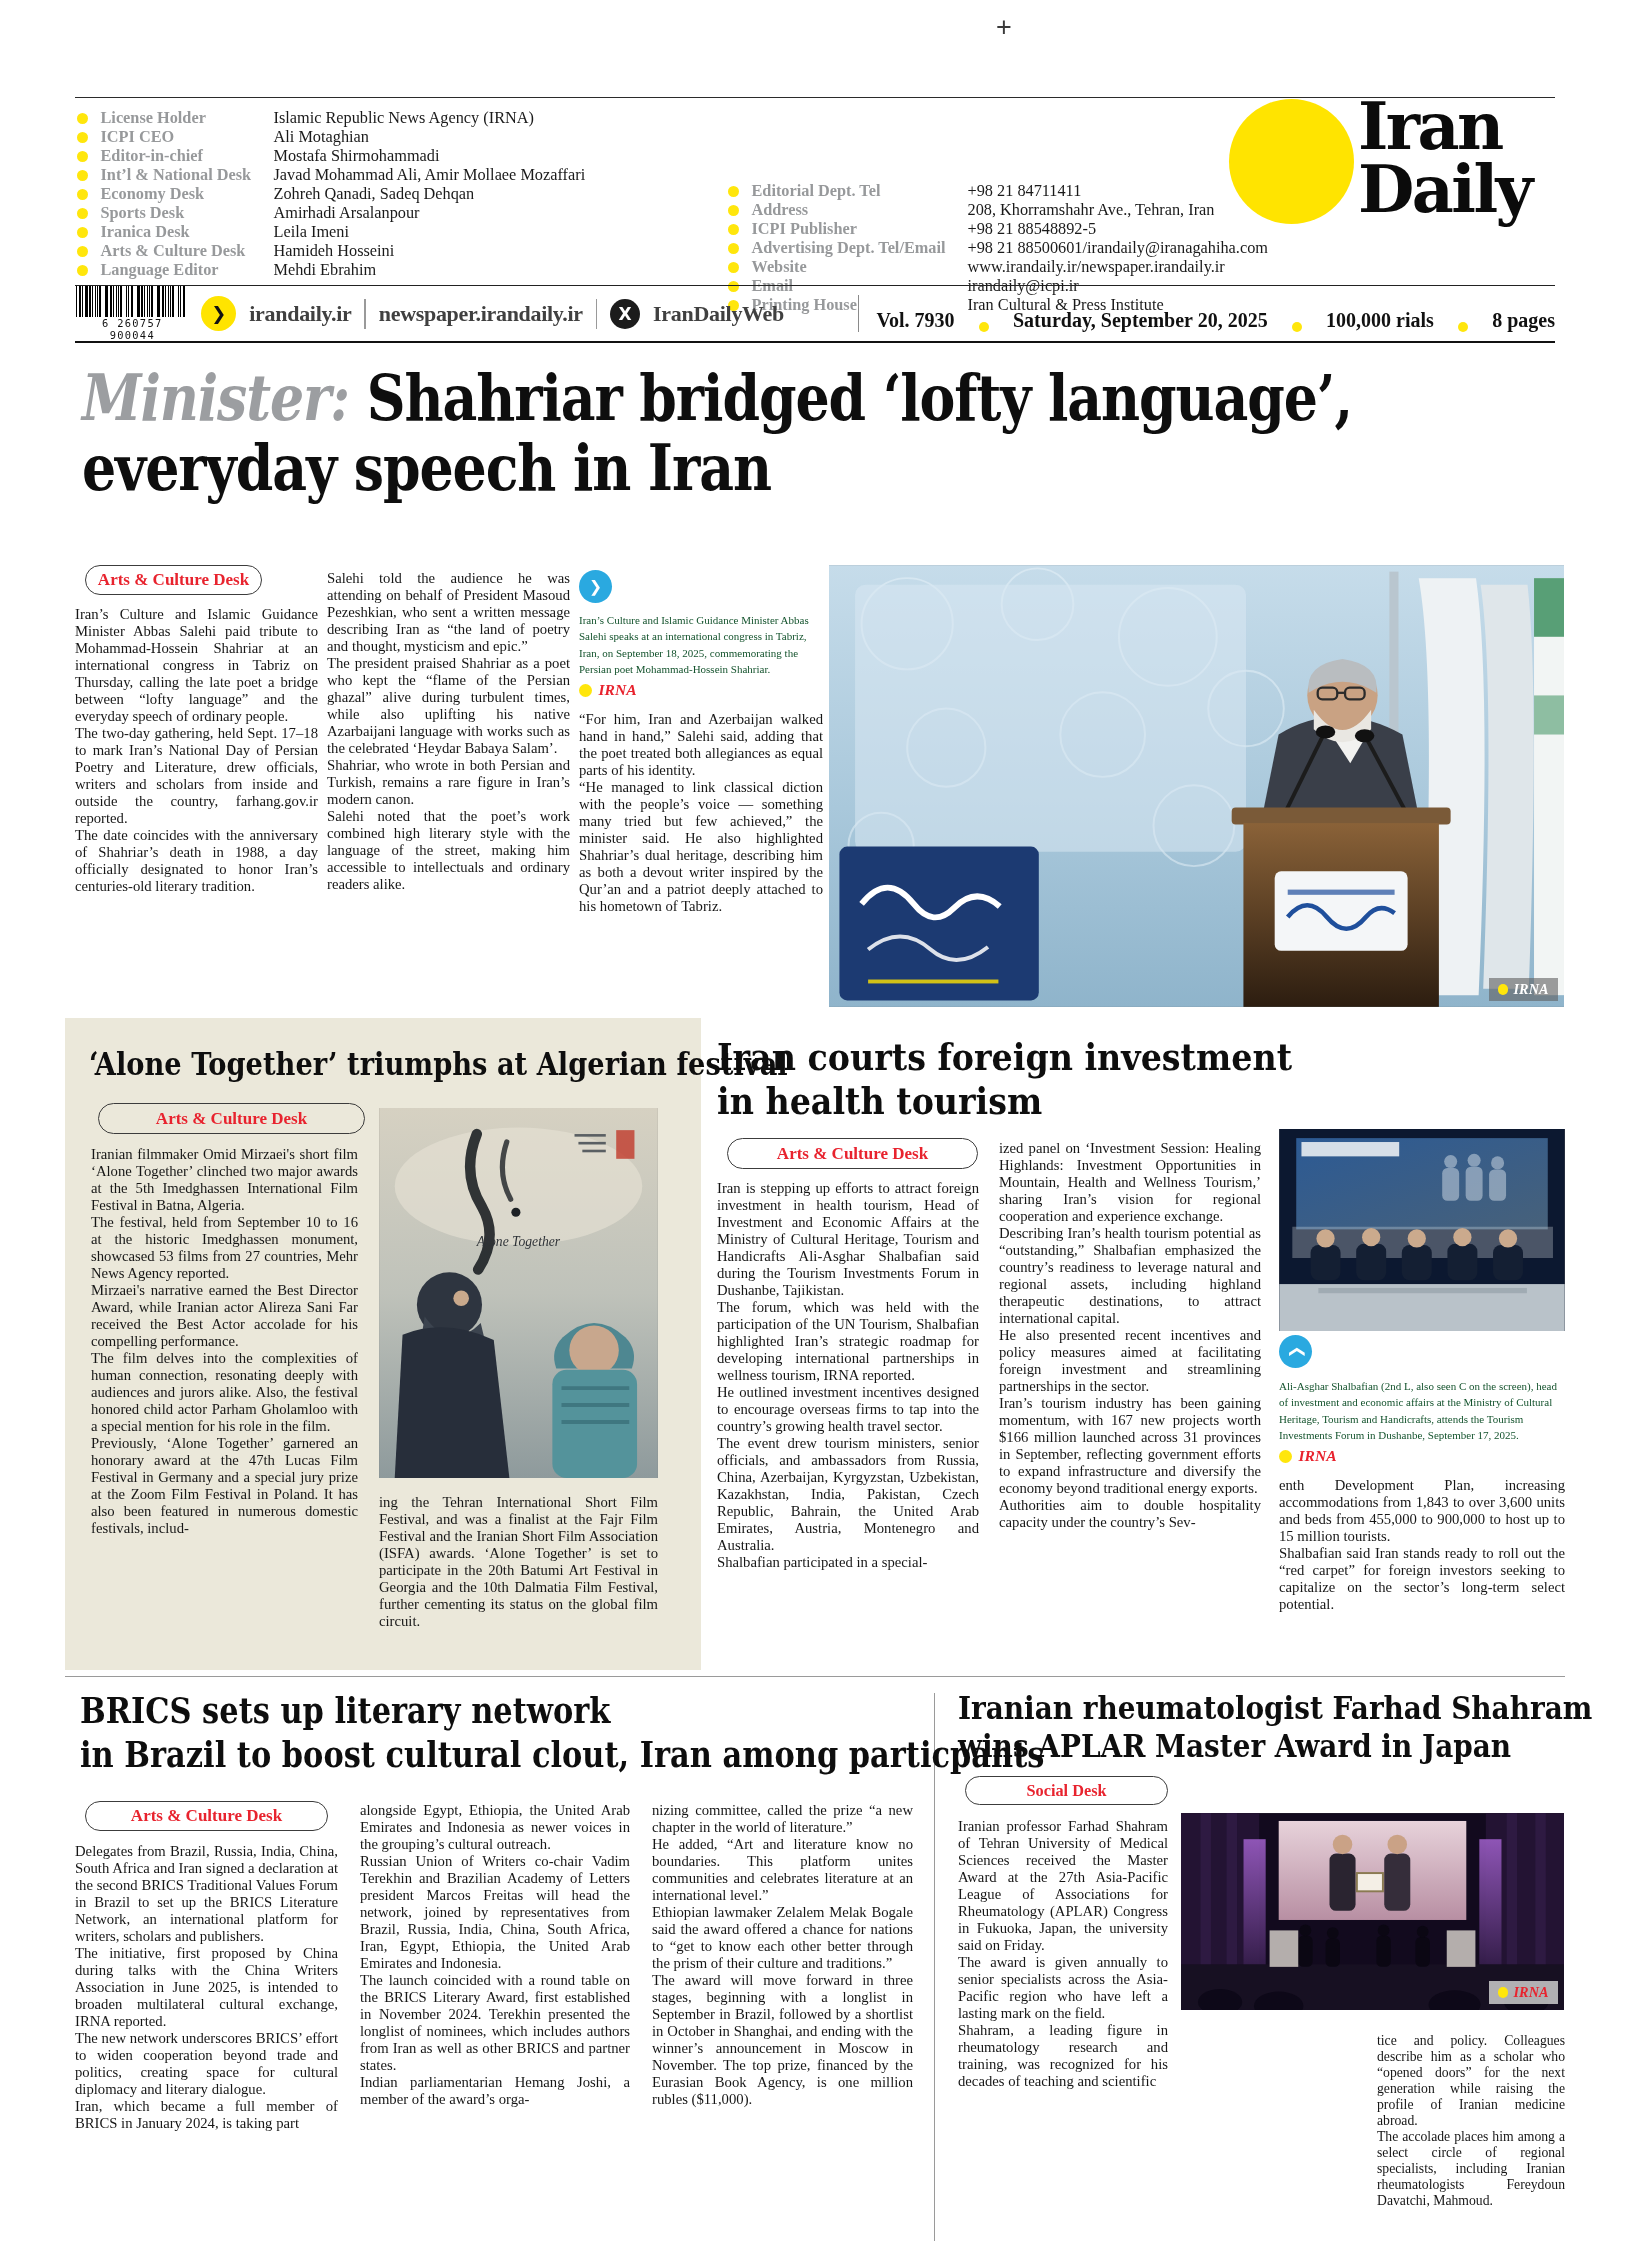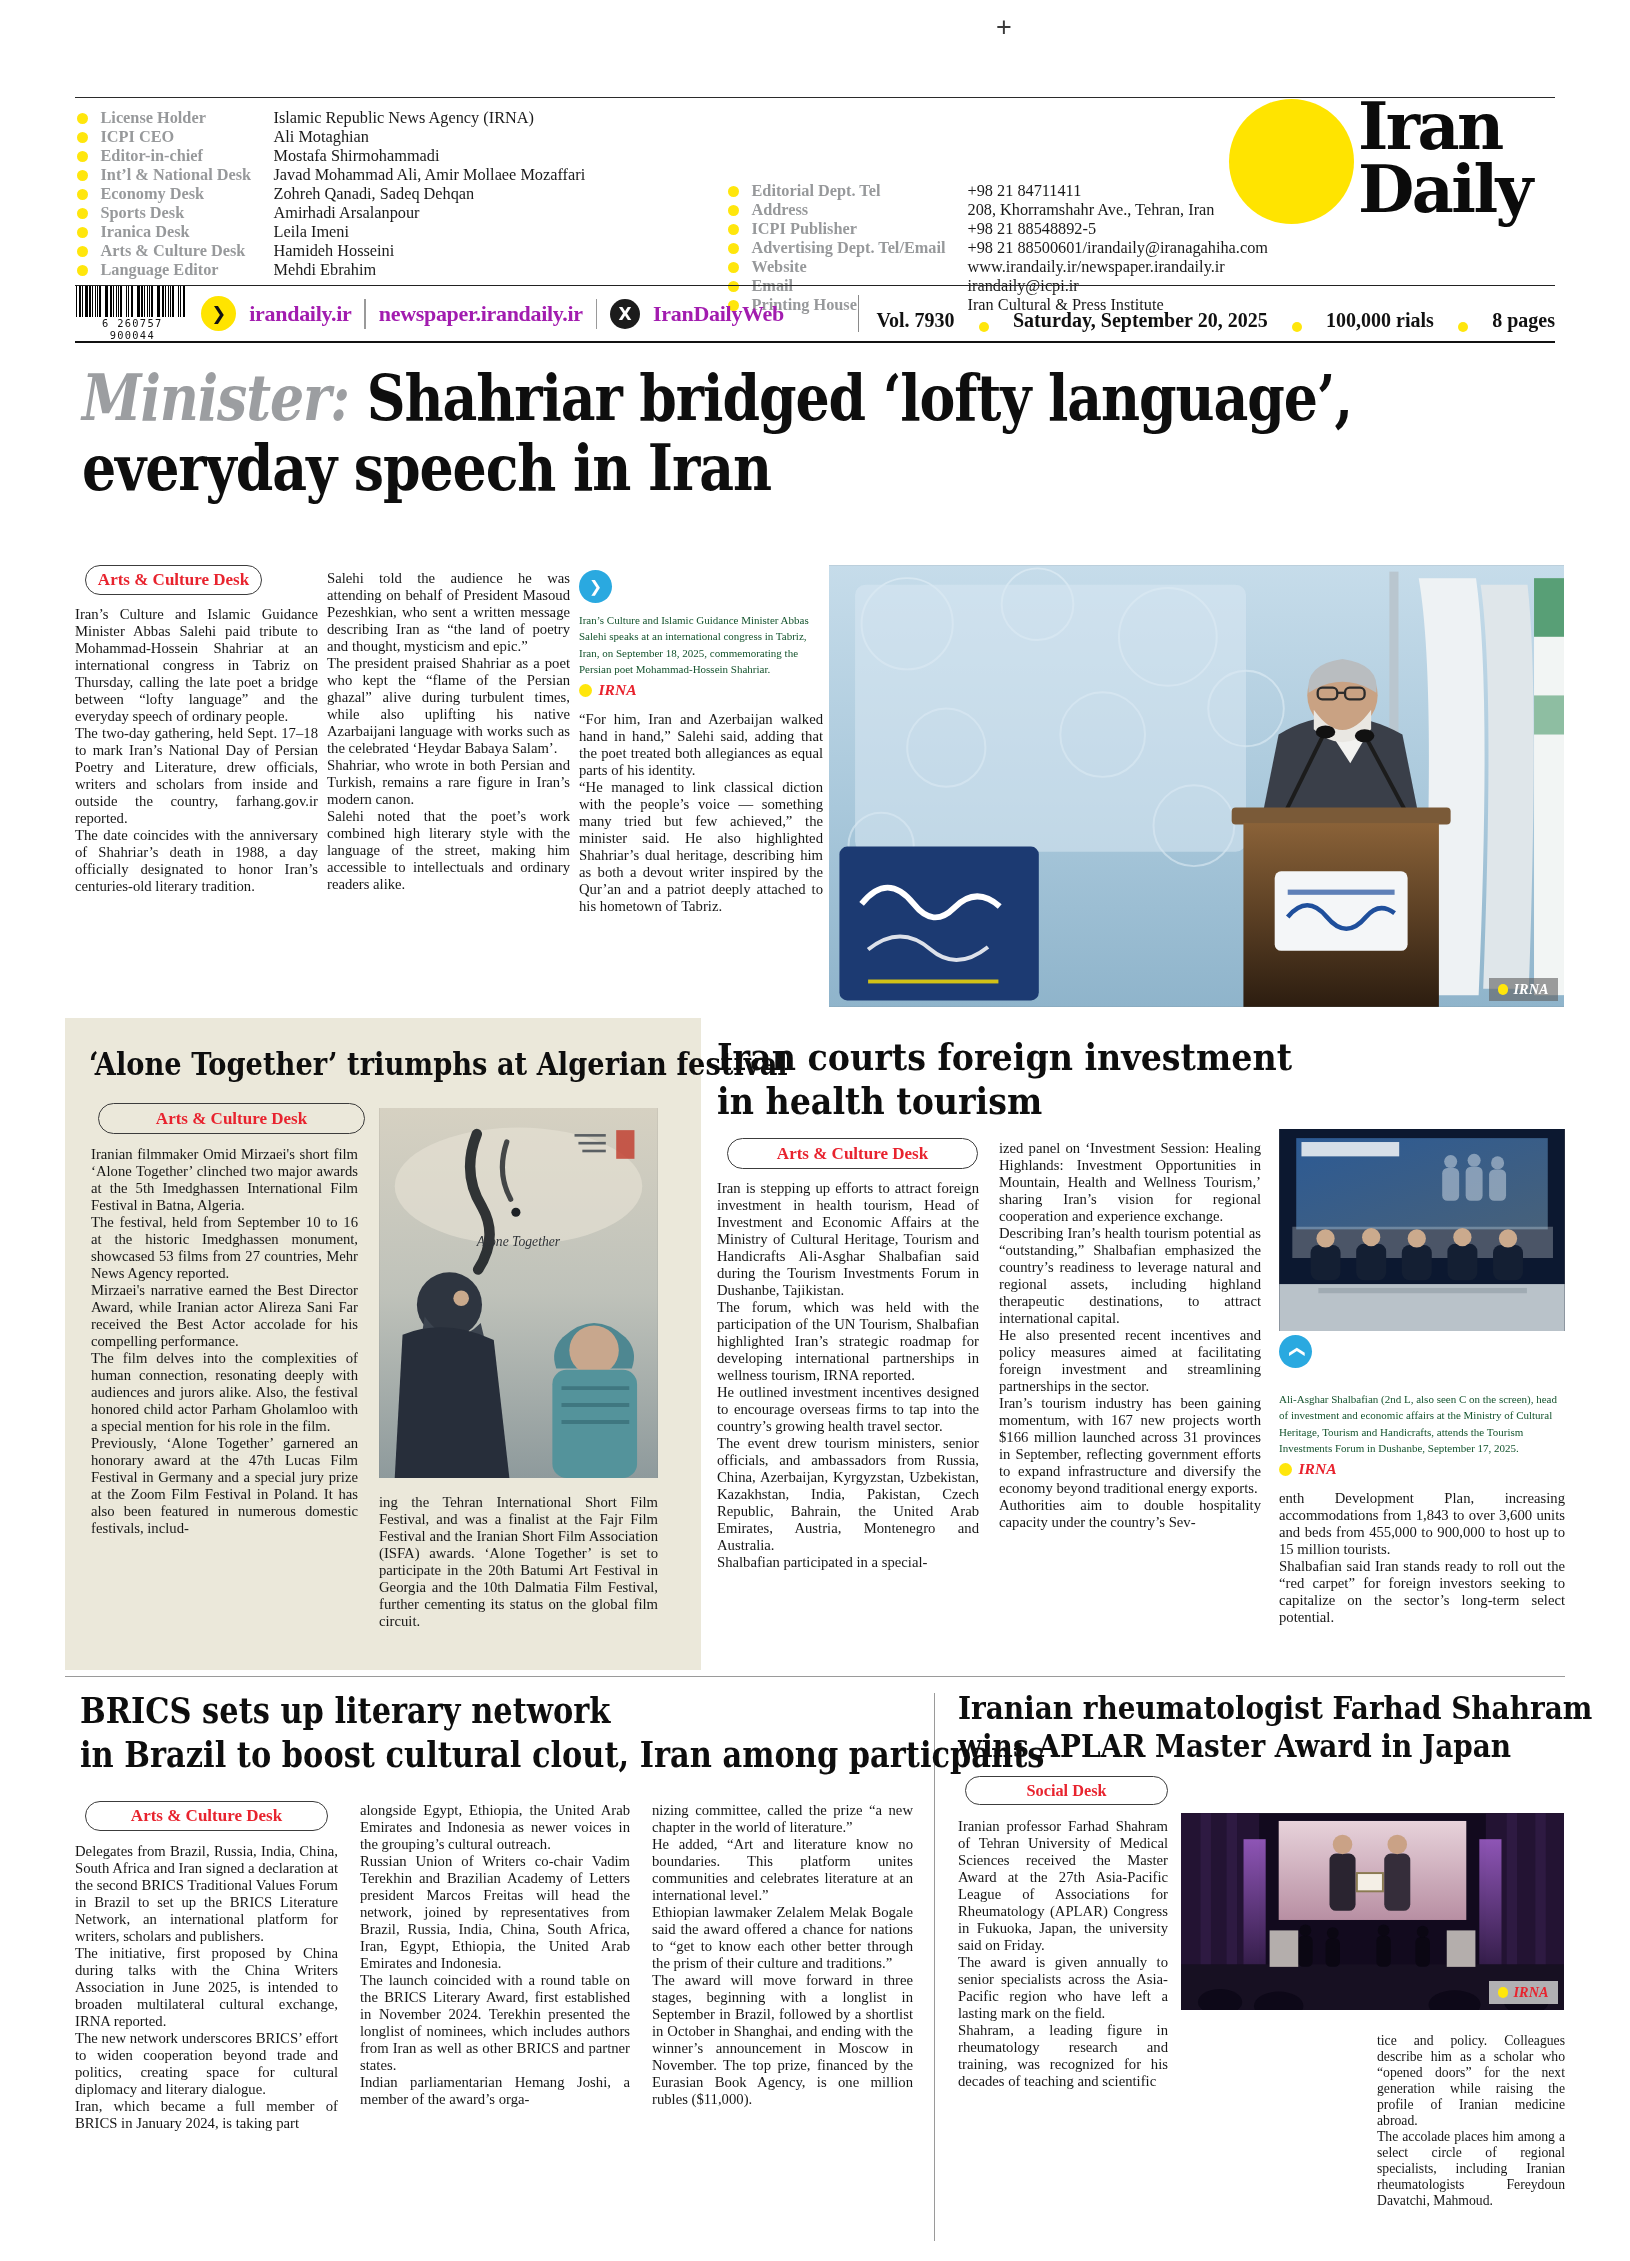--- a/index.html
+++ b/index.html
@@ -26,21 +26,21 @@
 
   
   .infobar{left:75px;top:285px;width:1480px;height:55px;border-top:1.3px solid #222;
            border-bottom:2px solid #111;display:flex;align-items:center;justify-content:space-between;}
   .ib-left{display:flex;align-items:center;gap:13px;padding-left:1.3px;}
   .barcode{width:112px;text-align:center;}
   .barcode .bars{height:31px;background:repeating-linear-gradient(90deg,#000 0 1.3px,#fff 1.3px 2.6px,#000 2.6px 4.6px,#fff 4.6px 5.9px,#000 5.9px 6.5px,#fff 6.5px 8.5px,#000 8.5px 9.8px,#fff 9.8px 10.4px);}
   .barcode .num{font-family:"DejaVu Sans Mono",monospace;font-size:10.4px;letter-spacing:1.3px;color:#111;}
   .ycirc{width:35px;height:35px;border-radius:50%;background:#ffe400;display:flex;align-items:center;justify-content:center;
          font:bold 18px "DejaVu Sans",sans-serif;color:#111;}
-  .ib-link{color:#a21caf;font-weight:bold;font-size:22px;letter-spacing:-0.3px;}
+  .ib-link{color:#404040;font-weight:bold;font-size:22px;letter-spacing:-0.3px;}
   .vsep{width:1.3px;height:30px;background:#9a9a9a;}
   .x-badge{width:30px;height:30px;border-radius:50%;background:#1c1c1c;color:#fff;display:flex;align-items:center;justify-content:center;
            font:bold 17px "DejaVu Sans",sans-serif;}
   .ib-right{display:flex;align-items:flex-end;gap:24px;border-left:1.3px solid #8a8a8a;padding-left:17px;height:37px;
             font-size:20px;font-weight:bold;color:#111;}
   .ib-right .dot{width:10.4px;height:10.4px;}
 
   
   .head{font-family:"DejaVu Serif",serif;font-weight:bold;color:#0e0e0e;transform-origin:left top;white-space:nowrap;}
   .head-xl{left:82px;top:363px;font-size:64px;line-height:70px;letter-spacing:-1.3px;transform:scaleX(.84);}
@@ -414,21 +414,21 @@
       </g>
       <rect y="238" width="438" height="72" fill="#b9c2c9"></rect>
       <rect x="60" y="244" width="320" height="8" fill="#96a1a9" opacity=".7"></rect>
     </svg>
   </div>
 
   <div class="abs" style="left:1279px;top:1335px;width:286px;height:330px;overflow:hidden;">
     <div class="blue-icon up">
         <span>❯</span>
       </div>
-    <div class="caption" style="margin-top:23px;">Ali-Asghar Shalbafian (2nd L, also seen C on the screen), head of investment and economic affairs at the Ministry of Cultural Heritage, Tourism and Handicrafts, attends the Tourism Investments Forum in Dushanbe, September 17, 2025.</div>
+    <div class="caption" style="margin-top:10px;">Ali-Asghar Shalbafian (2nd L, also seen C on the screen), head of investment and economic affairs at the Ministry of Cultural Heritage, Tourism and Handicrafts, attends the Tourism Investments Forum in Dushanbe, September 17, 2025.</div>
     <div class="credit-line" style="margin-top:3.9px;">
       <span class="dot"></span>
       <span>IRNA</span>
     </div>
     <div class="body-text" style="margin-top:11.7px;">
         <p>enth Development Plan, increasing accommodations from 1,843 to over 3,600 units and beds from 455,000 to 900,000 to host up to 15 million tourists.</p>
         <p>Shalbafian said Iran stands ready to roll out the “red carpet” for foreign investors seeking to capitalize on the sector’s long-term select potential.</p>
       </div>
   </div>
 

